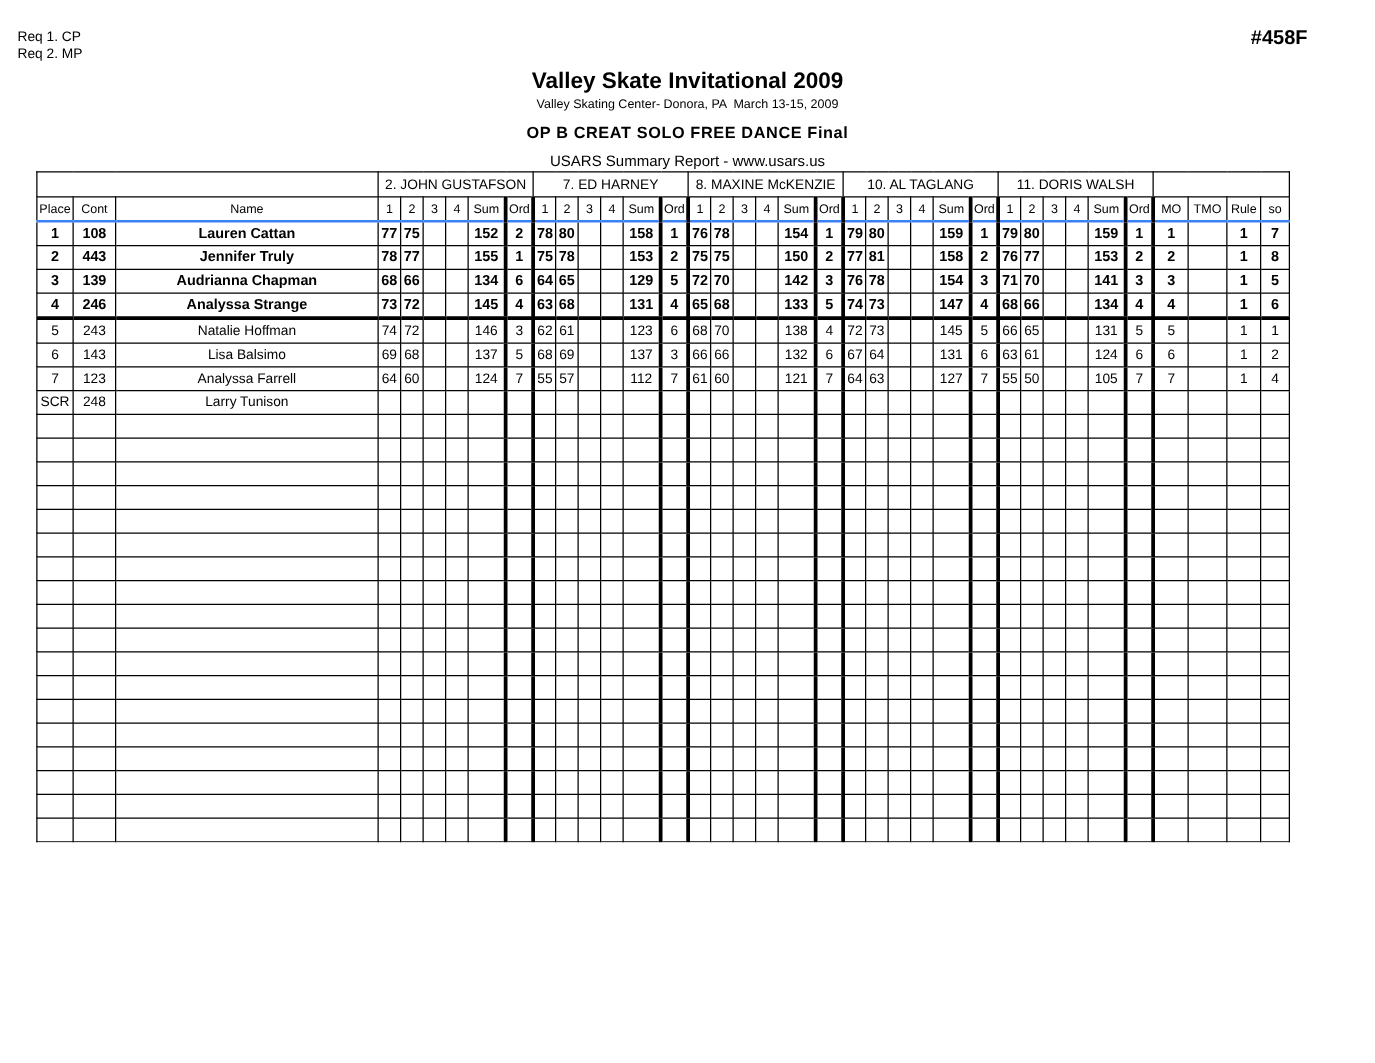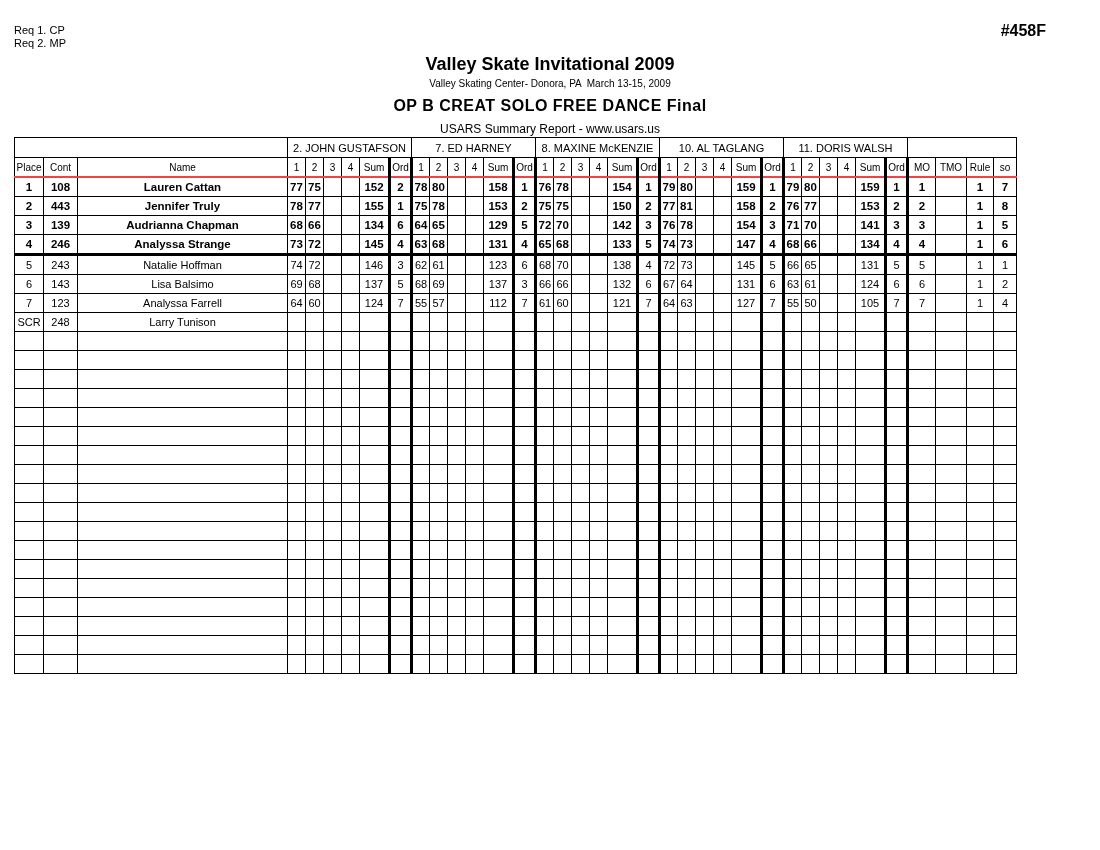--- a/index.html
+++ b/index.html
@@ -5,37 +5,37 @@
   html,body { margin:0; padding:0; background:#fff; }
   .page {
     position:relative; width:1100px; height:674px; background:#ffffff;
     color:#000; font-family:"Liberation Sans", sans-serif; overflow:hidden;
   }
   .req-block { position:absolute; top:24px; left:14px; font-size:11px; line-height:13px; white-space:pre; }
   .event-number { position:absolute; top:22px; right:54px; font-size:16px; font-weight:bold; }
   .titles { position:absolute; top:18px; left:0; width:100%; text-align:center; }
   .title-main  { font-size:18px; font-weight:bold; line-height:21px;margin-top:36px; }
   .title-venue { font-size:10px; line-height:18px; white-space:pre; }
-  .title-event { font-size:16px; font-weight:bold; line-height:26px; letter-spacing:0.5px; }
+  .title-event { font-size:13px; font-weight:bold; line-height:26px; letter-spacing:0.5px; }
   .title-report{ font-size:12px; line-height:20px; }
 
   table.results {
-    position:absolute; top:137px; left:14px;
+    position:absolute; top:137px; left:29px;
     border-collapse:collapse; table-layout:fixed;
   }
   table.results th, table.results td {
     border:1px solid #000; padding:0; margin:0;
     font-size:11px; font-weight:normal; height:18px;
     overflow:hidden; white-space:nowrap; text-align:center;
     font-family:"Liberation Sans", sans-serif;
   }
   tr.judge-row th { height:19px; }
   th.spacer { border:none; background:#fff; }
   th.judge-name-cell { text-align:left; padding-left:4px; font-size:11px; }
-  tr.colhead-row th { font-size:10px; border-bottom:2px solid #ef4444; }
+  tr.colhead-row th { font-size:10px; border-bottom:2px solid #3b82f6; }
   td.name-cell, th.name-head { text-align:left; padding-left:6px; }
   td.sum-cell { text-align:right; padding-right:3px; }
   .ord-col { border-left:3px solid #000 !important; border-right:3px solid #000 !important; }
   td.ord-cell { font-weight:bold; }
   tr.bold-row td { font-weight:bold; font-size:11.5px; }
   tr.cut-row td { border-bottom:3px solid #000; }
   tbody td { background:#fff; }
 
   .footer { position:absolute; top:751px; left:0; width:100%; font-size:12px; }
   .footer .version { position:absolute; left:616px; top:-2px; font-size:6px; letter-spacing:0; }

